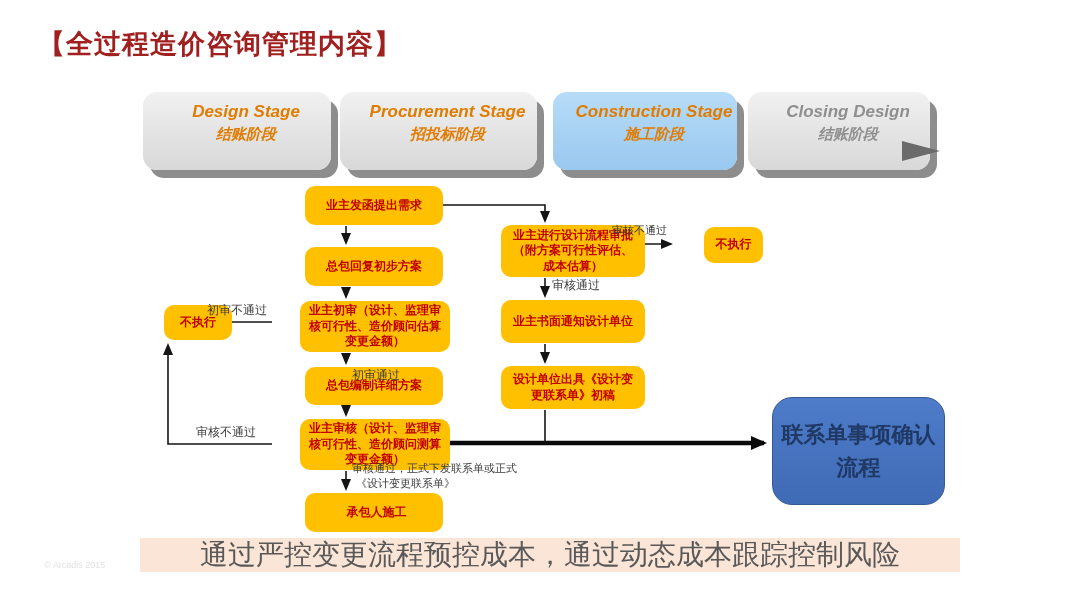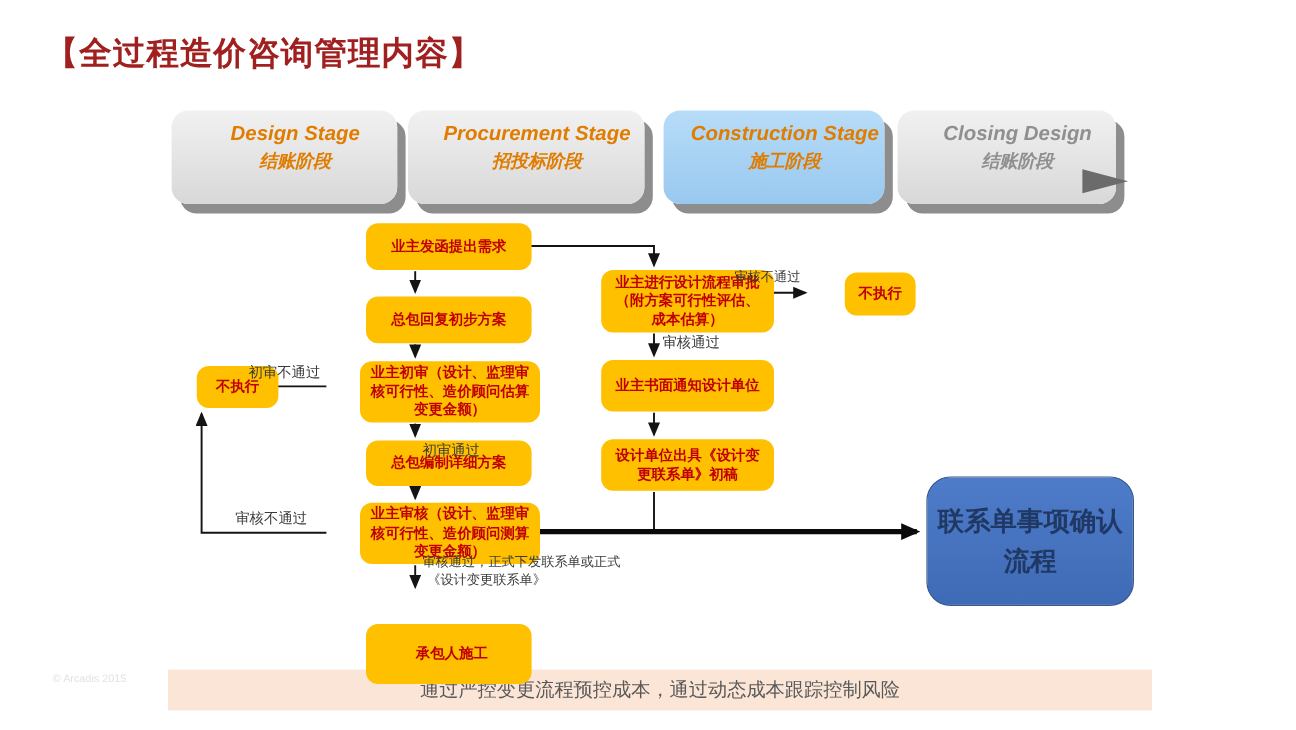--- a/index.html
+++ b/index.html
@@ -37,22 +37,22 @@
           border:1px solid #35588f; color:#203864; font-weight:bold; font-size:22px;
           border-radius:20px; display:flex; align-items:center; justify-content:center;
           text-align:center; padding:6px 4px; box-sizing:border-box; line-height:1.5; z-index:3; }
 
   .edge-label { position:absolute; font-size:12px; color:#3a3a3a; white-space:nowrap; z-index:4; }
   .edge-label.small { font-size:11px; }
   .edge-label .ln { display:block; }
 
   .connectors { position:absolute; left:0; top:0; z-index:2; pointer-events:none; }
 
-  .footer-banner { position:absolute; left:140px; top:558px; width:820px; height:34px;
-          background:#FBE5D6; color:#595959; font-size:16px; display:flex;
+  .footer-banner { position:absolute; left:140px; top:538px; width:820px; height:34px;
+          background:#FBE5D6; color:#595959; font-size:28px; display:flex;
           align-items:center; justify-content:center; z-index:1; }
   .watermark { position:absolute; left:44px; top:560px; font-size:9px; color:#e4e1e1; z-index:1; }
 </style>
 </head>
 <body>
 
 <div class="slide">
 
   <div class="title">【全过程造价咨询管理内容】</div>
 
@@ -108,21 +108,21 @@
     <line x1="545" y1="410" x2="545" y2="442" stroke="#141414" stroke-width="1.6"></line>
 
     <line x1="434" y1="443" x2="764" y2="443" stroke="#0a0a0a" stroke-width="4.5" marker-start="url(#arrL)" marker-end="url(#arrL)"></line>
   </svg>
 
   <div class="node" style="left:277px; top:186px; width:138px; height:39px;">业主发函提出需求</div>
   <div class="node" style="left:277px; top:247px; width:138px; height:39px;">总包回复初步方案</div>
   <div class="node" style="left:272px; top:301px; width:150px; height:51px;">业主初审（设计、监理审核可行性、造价顾问估算变更金额）</div>
   <div class="node" style="left:277px; top:367px; width:138px; height:38px;">总包编制详细方案</div>
   <div class="node" style="left:272px; top:419px; width:150px; height:51px;">业主审核（设计、监理审核可行性、造价顾问测算变更金额）</div>
-  <div class="node" style="left:277px; top:520px; width:138px; height:50px;padding-left:12px;">承包人施工</div>
+  <div class="node" style="left:277px; top:493px; width:138px; height:39px;padding-left:12px;">承包人施工</div>
 
   <div class="node" style="left:136px; top:305px; width:68px; height:35px;">不执行</div>
 
   <div class="node" style="left:473px; top:225px; width:144px; height:52px;">业主进行设计流程审批（附方案可行性评估、成本估算）</div>
   <div class="node" style="left:676px; top:227px; width:59px; height:36px;">不执行</div>
   <div class="node" style="left:473px; top:300px; width:144px; height:43px;">业主书面通知设计单位</div>
   <div class="node" style="left:473px; top:366px; width:144px; height:43px;">设计单位出具《设计变更联系单》初稿</div>
 
   <div class="blue-node" style="left:772px; top:397px; width:173px; height:108px;">联系单事项确认流程</div>
 

